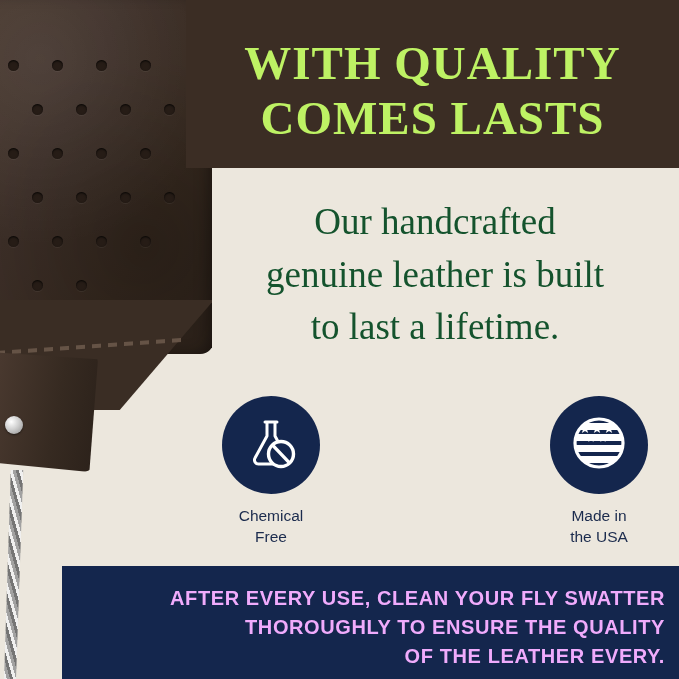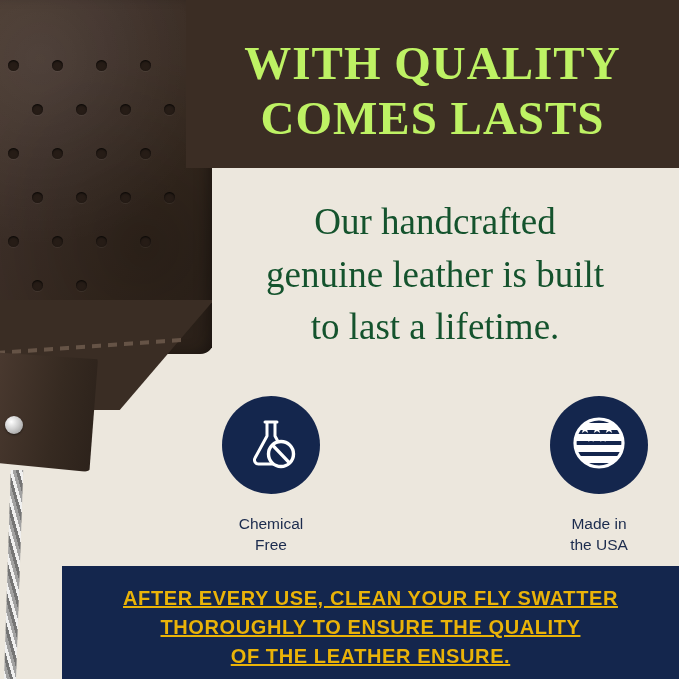--- a/index.html
+++ b/index.html
@@ -154,21 +154,20 @@
     width: 478px;
     display: flex;
     justify-content: space-between;
     align-items: flex-start;
   }
   .badge {
     width: 150px;
     display: flex;
     flex-direction: column;
     align-items: center;
-    gap: 8px;
   }
   .badge-circle {
     width: 98px;
     height: 98px;
     border-radius: 50%;
     background: #14264d;
     display: flex;
     align-items: center;
     justify-content: center;
   }
@@ -189,28 +188,27 @@
     top: 566px;
     width: 617px;
     height: 113px;
     background: #14264d;
   }
   .footer-band .ftext {
     position: absolute;
     left: 14px;
     right: 14px;
     top: 18px;
-    text-align: center;
-    color: #eab308;
+    text-align: right;
+    color: #f0abfc;
     font-family: "Liberation Sans", sans-serif;
     font-weight: bold;
     font-size: 20px;
     letter-spacing: .6px;
     line-height: 1.45;
-    text-decoration: underline;
   }
   .footer-band .ftext span { display: block; }
 </style>
 </head>
 <body>
 
 <div class="canvas">
 
   <div class="leather-col">
     <div class="paddle"></div>
@@ -316,17 +314,17 @@
       </div>
     </div>
 
 
   </div>
 
   <div class="footer-band">
     <div class="ftext">
       <span>AFTER EVERY USE, CLEAN YOUR  FLY SWATTER</span>
       <span>THOROUGHLY TO ENSURE THE QUALITY</span>
-      <span>OF THE LEATHER ENSURE.</span>
+      <span>OF THE LEATHER EVERY.</span>
     </div>
   </div>
 
 </div>
 
 </body></html>

